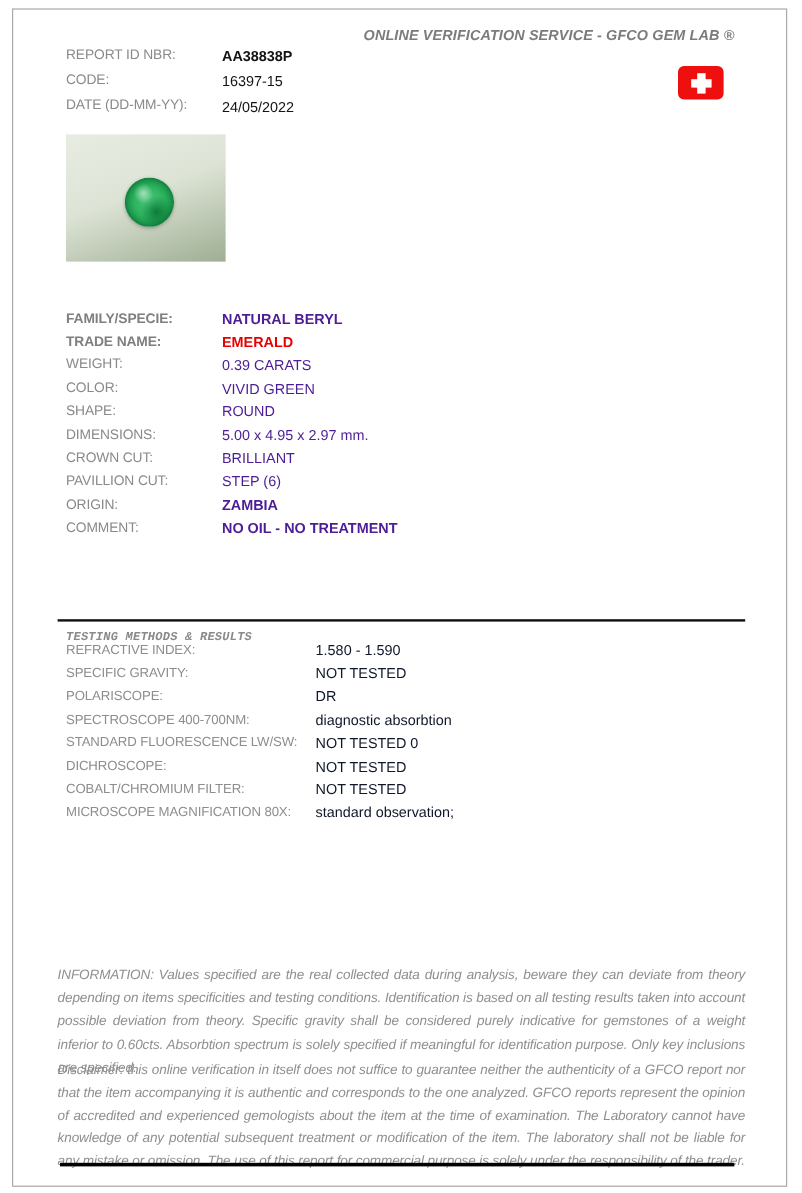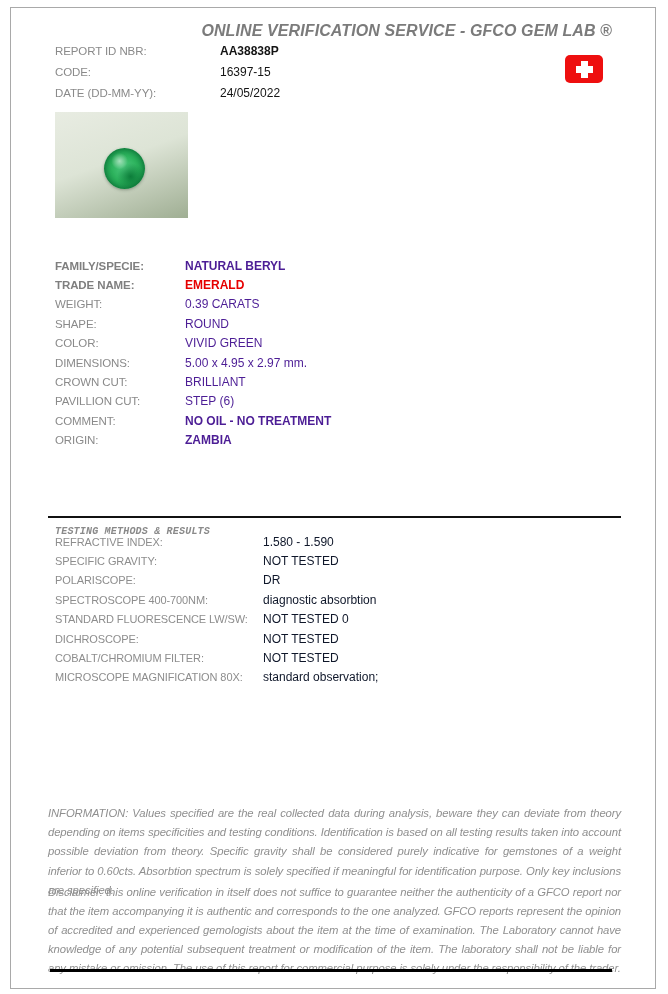--- a/index.html
+++ b/index.html
@@ -7,25 +7,25 @@
     width:668px;height:994px;position:relative;background:#ffffff;
     font-family:"Liberation Sans", sans-serif;overflow:hidden;
     -webkit-font-smoothing:antialiased;
   }
   .page-frame{
     position:absolute;left:10px;top:7px;width:646px;height:982px;
     border:1px solid #a9a9a9;background:#ffffff;box-sizing:border-box;
   }
   .service-title{
     position:absolute;top:22px;right:56px;
-    font-size:16px;font-style:italic;font-weight:bold;color:#7b7b7b;
+    font-size:12px;font-style:italic;font-weight:bold;color:#7b7b7b;
     letter-spacing:0.1px;white-space:nowrap;
   }
   .id-block{position:absolute;left:55px;top:40px;width:420px;}
-  .id-row{display:flex;height:21px;align-items:center;gap:35px;}
+  .id-row{display:flex;height:21px;}
   .id-row .lbl{width:130px;font-size:11.5px;color:#8a8a8a;letter-spacing:-0.1px;}
   .id-row .val{font-size:12px;color:#141414;}
   .id-row .val.b{font-weight:bold;}
   .flag{
     position:absolute;left:565px;top:55px;width:38px;height:28px;
     background:#ee0f0f;border-radius:5px;
   }
   .flag .cv{position:absolute;left:15.5px;top:5.5px;width:7px;height:17px;background:#ffffff;}
   .flag .ch{position:absolute;left:10.5px;top:10.5px;width:17px;height:7px;background:#ffffff;}
   .gem-photo{
@@ -103,46 +103,46 @@
   </div>
   <div class="spec-row">
     <span class="lbl b">TRADE NAME:</span>
     <span class="val red">EMERALD</span>
   </div>
   <div class="spec-row">
     <span class="lbl">WEIGHT:</span>
     <span class="val">0.39 CARATS</span>
   </div>
   <div class="spec-row">
+    <span class="lbl">COLOR:</span>
+    <span class="val">VIVID GREEN</span>
+  </div>
+  <div class="spec-row">
     <span class="lbl">SHAPE:</span>
     <span class="val">ROUND</span>
-  </div>
-  <div class="spec-row">
-    <span class="lbl">COLOR:</span>
-    <span class="val">VIVID GREEN</span>
   </div>
   <div class="spec-row">
     <span class="lbl">DIMENSIONS:</span>
     <span class="val">5.00 x 4.95 x 2.97 mm.</span>
   </div>
   <div class="spec-row">
     <span class="lbl">CROWN CUT:</span>
     <span class="val">BRILLIANT</span>
   </div>
   <div class="spec-row">
     <span class="lbl">PAVILLION CUT:</span>
     <span class="val">STEP (6)</span>
   </div>
   <div class="spec-row">
+    <span class="lbl">ORIGIN:</span>
+    <span class="val b">ZAMBIA</span>
+  </div>
+  <div class="spec-row">
     <span class="lbl">COMMENT:</span>
     <span class="val b">NO OIL - NO TREATMENT</span>
-  </div>
-  <div class="spec-row">
-    <span class="lbl">ORIGIN:</span>
-    <span class="val b">ZAMBIA</span>
   </div>
 </div>
 
 <div class="divider"></div>
 
 <div class="testing-heading">TESTING METHODS &amp; RESULTS</div>
 
 <div class="test-block">
   <div class="test-row">
     <span class="lbl">REFRACTIVE INDEX:</span>

